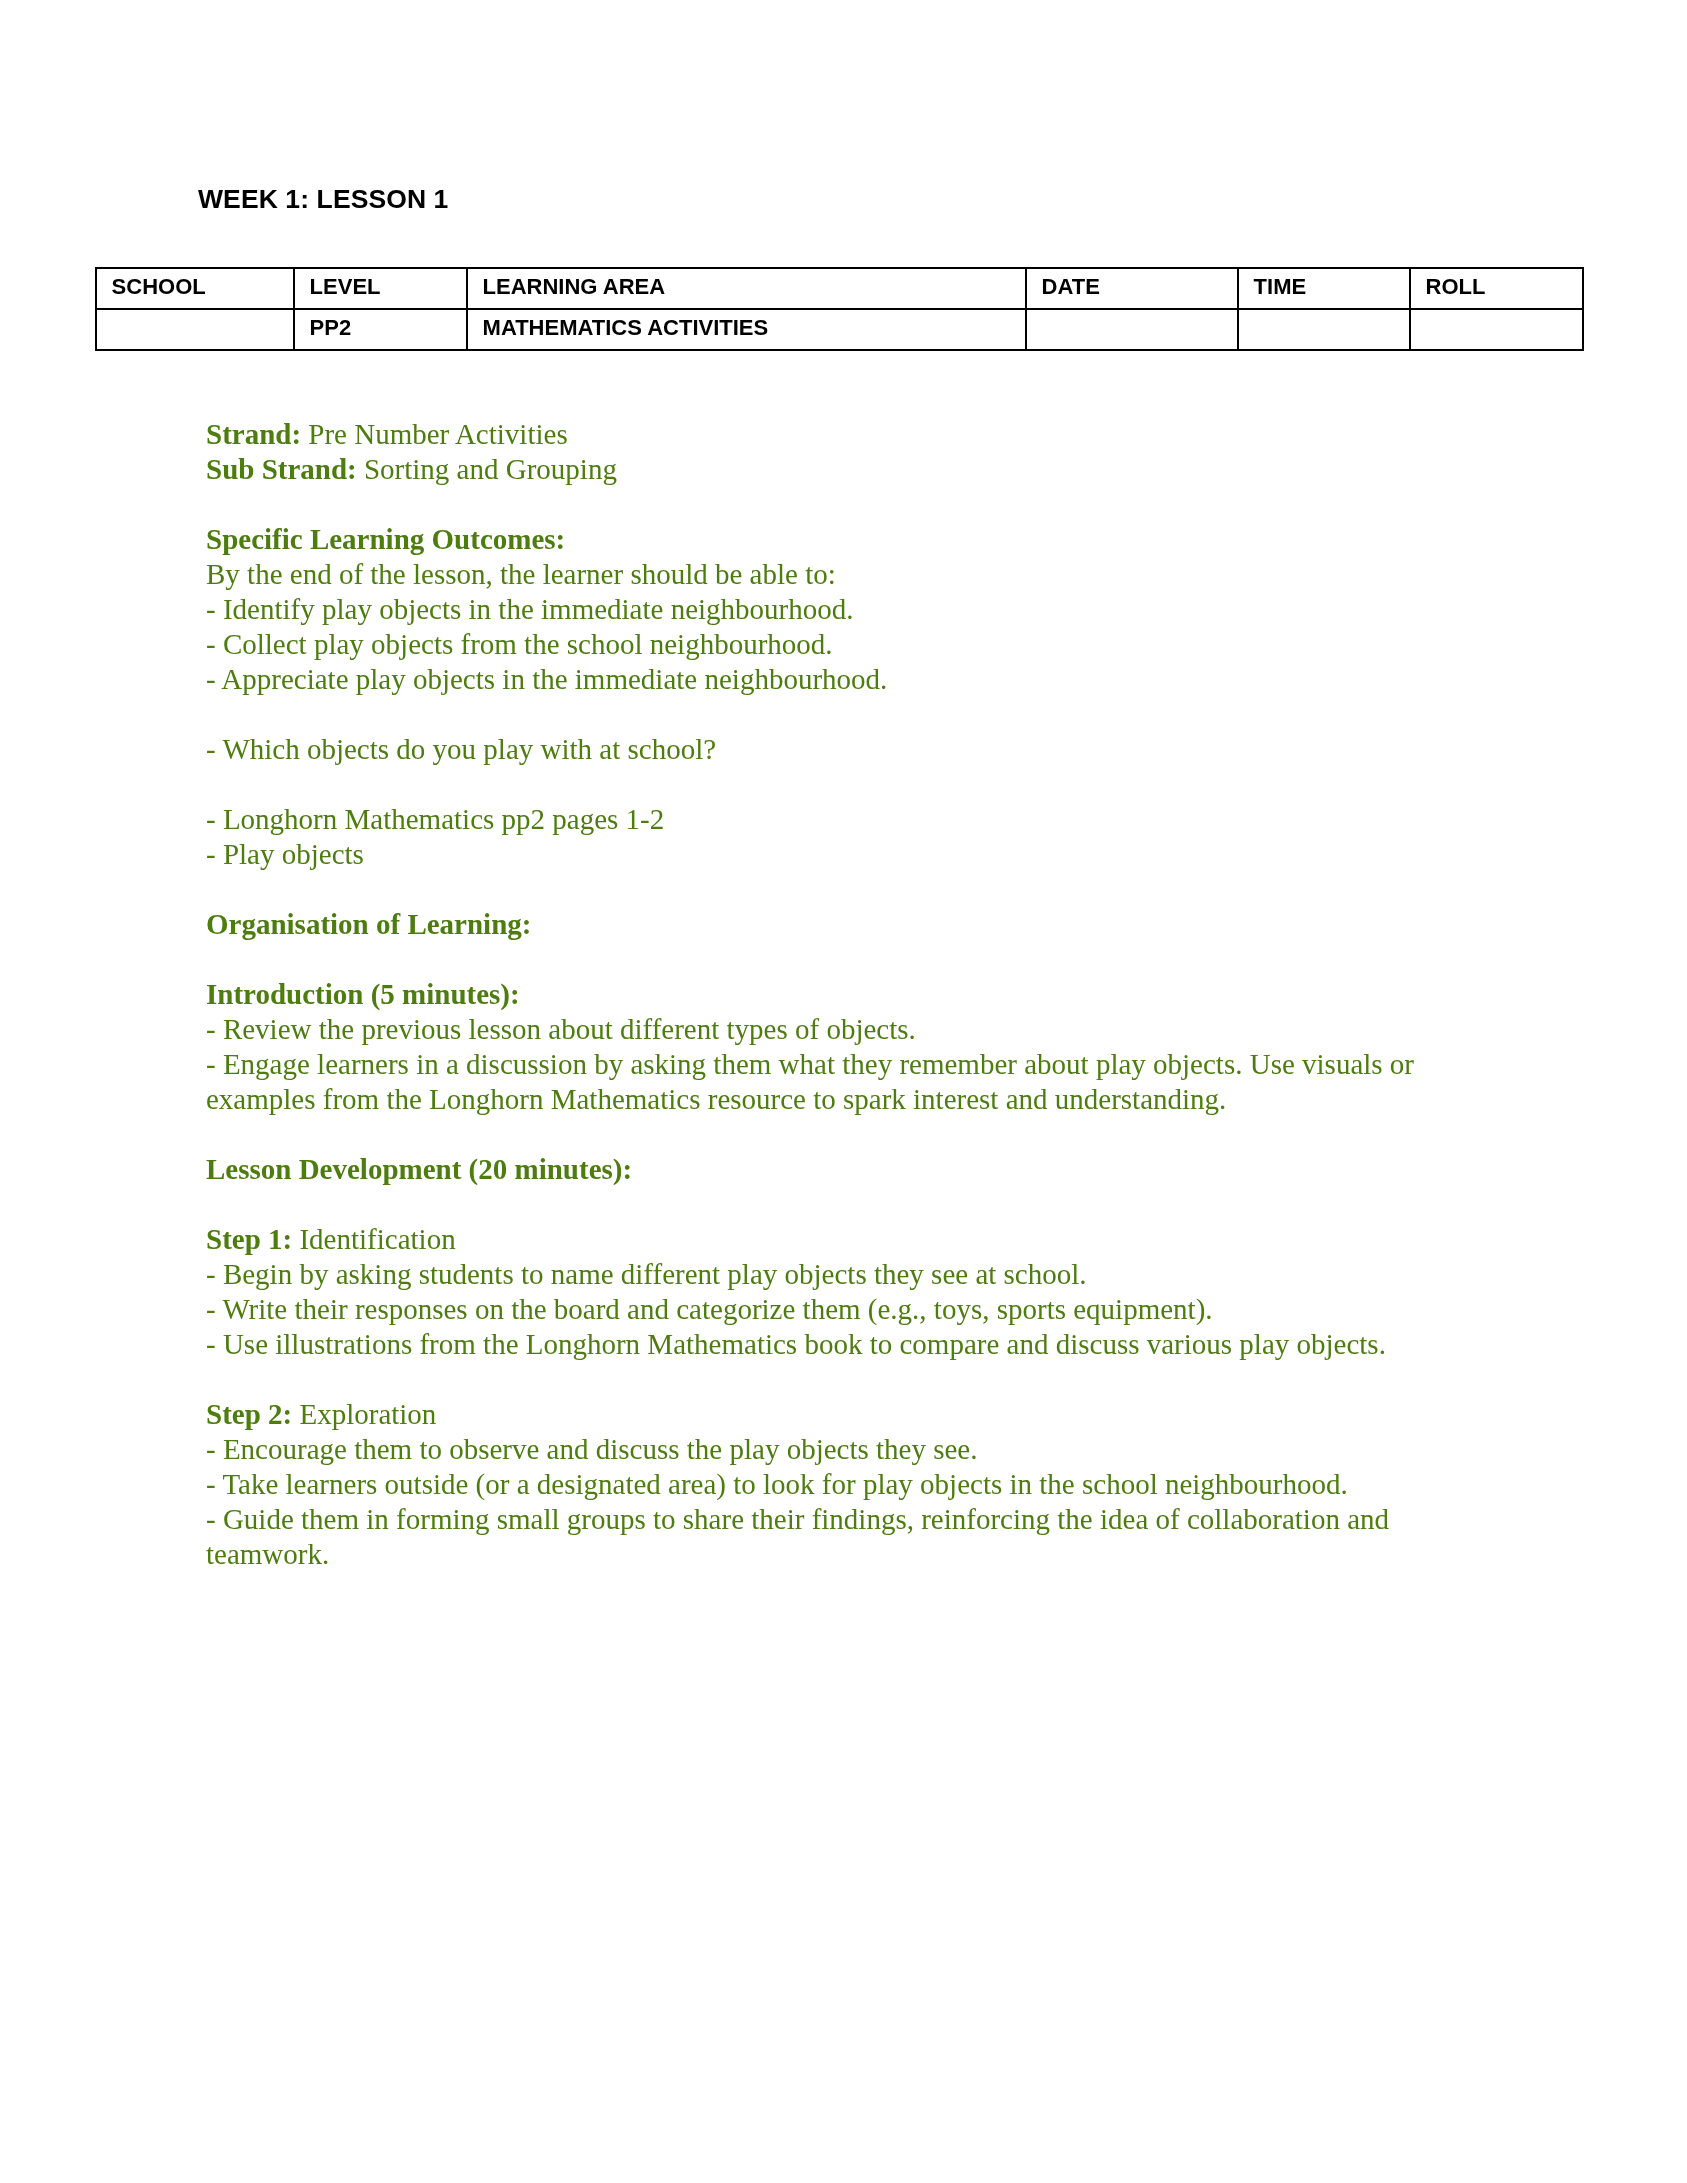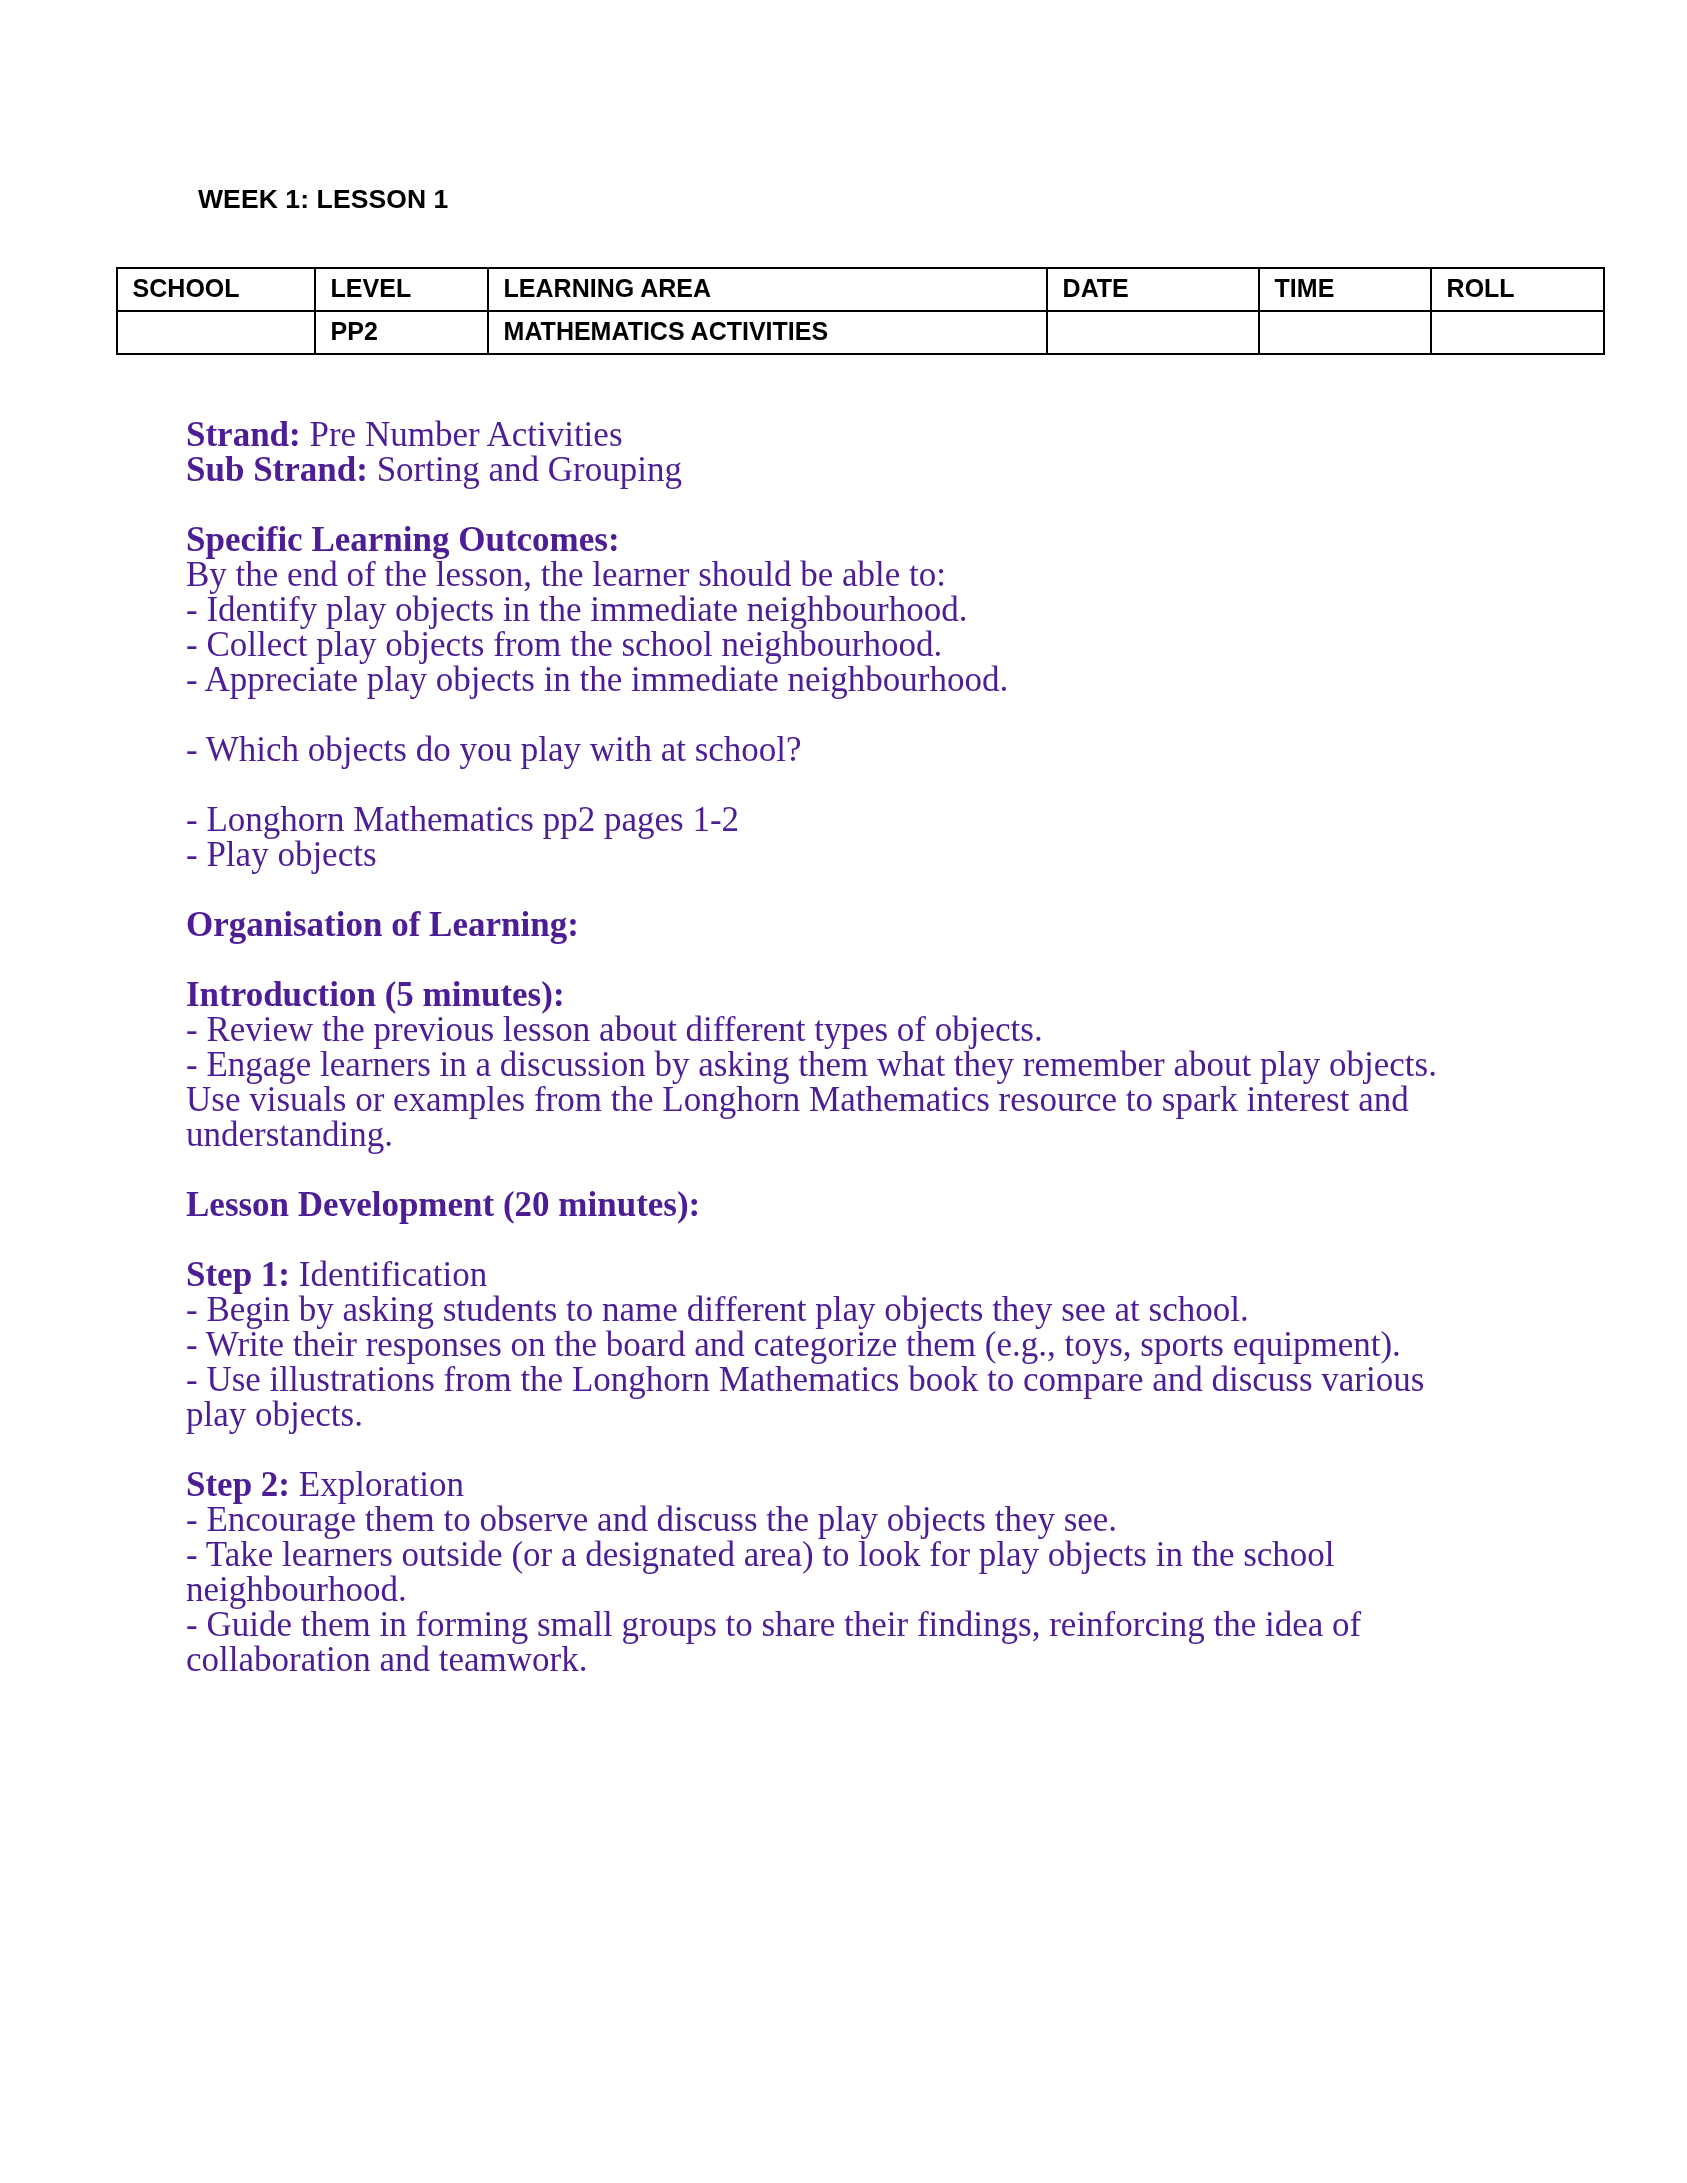--- a/index.html
+++ b/index.html
@@ -25,55 +25,55 @@
     font-weight: bold;
     font-size: 26.5px;
     letter-spacing: 0.1px;
     color: #000000;
     white-space: nowrap;
   }
 
   
   .info-table {
     position: absolute;
-    left: 116px;
+    left: 95px;
     top: 267px;
     width: 1487px;
     border-collapse: collapse;
     table-layout: fixed;
     font-family: "Liberation Sans", sans-serif;
     font-weight: bold;
-    font-size: 25px;
+    font-size: 22px;
     color: #000000;
   }
   .info-table td {
     border: 2px solid #000000;
     padding: 5.3px 0 6.6px 14.6px;
     vertical-align: top;
     height: 41px;
     box-sizing: border-box;
   }
   .col-school  { width: 198px; }
   .col-level   { width: 173px; }
   .col-area    { width: 559px; }
   .col-date    { width: 212px; }
   .col-time    { width: 172px; }
   .col-roll    { width: 173px; }
   .cell-area-value { padding-left: 53px; }
 
   
   .body {
     position: absolute;
-    left: 186px;
+    left: 206px;
     top: 417px;
     width: 1262px;
     font-family: "Liberation Serif", serif;
-    font-size: 35px;
+    font-size: 29px;
     line-height: 35px;
-    color: #4c1d95;
+    color: #4d7c0f;
   }
   .body p {
     margin: 0;
     padding: 0;
   }
   .body .spacer {
     height: 35px;
   }
   .lbl {
     font-weight: bold;

